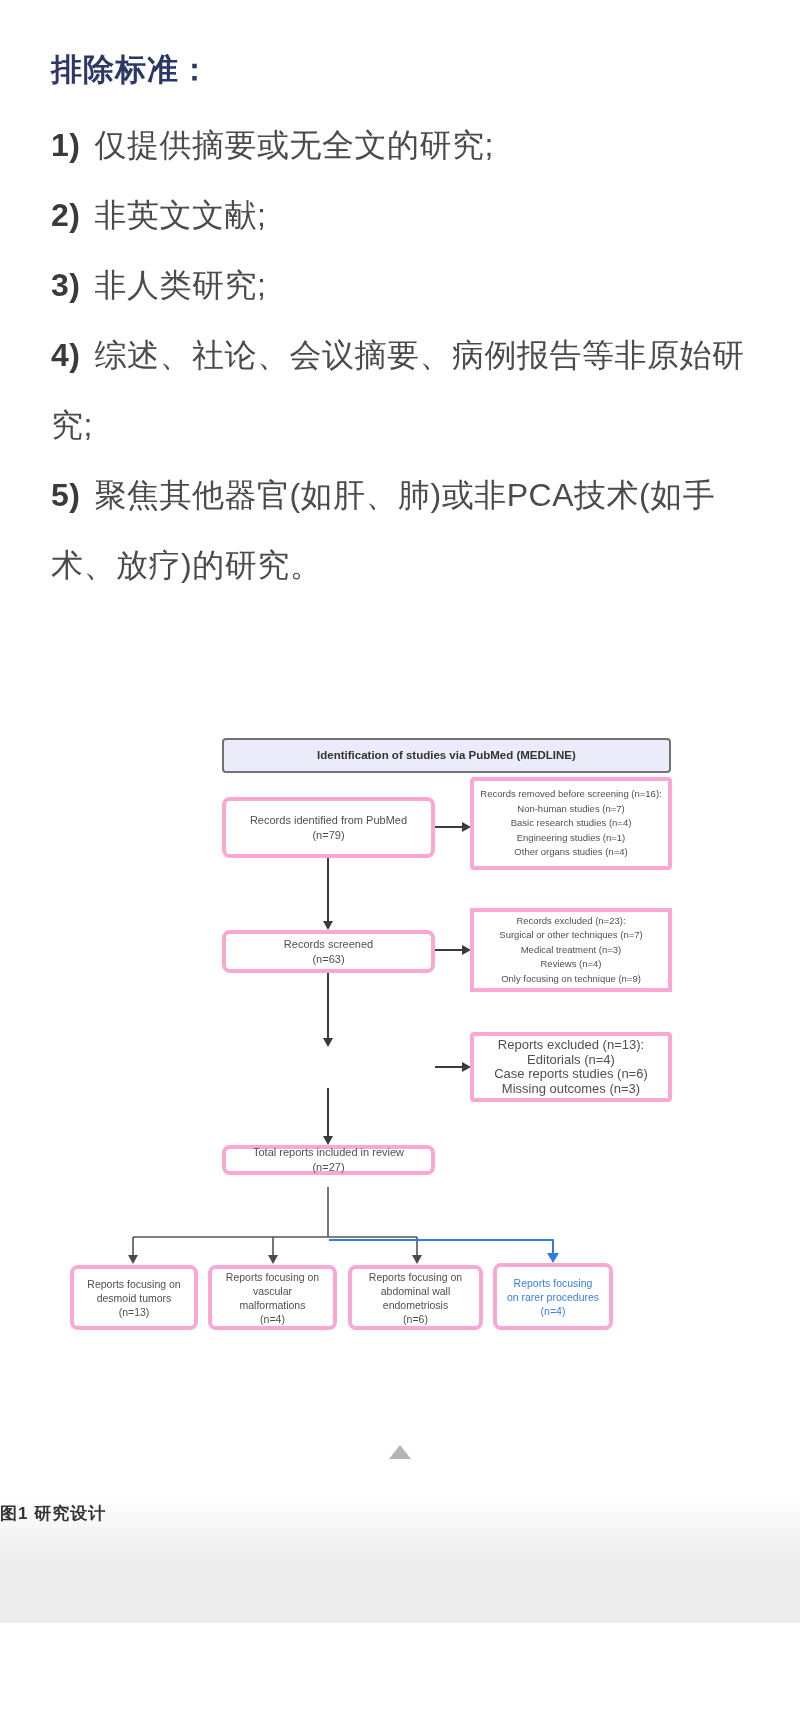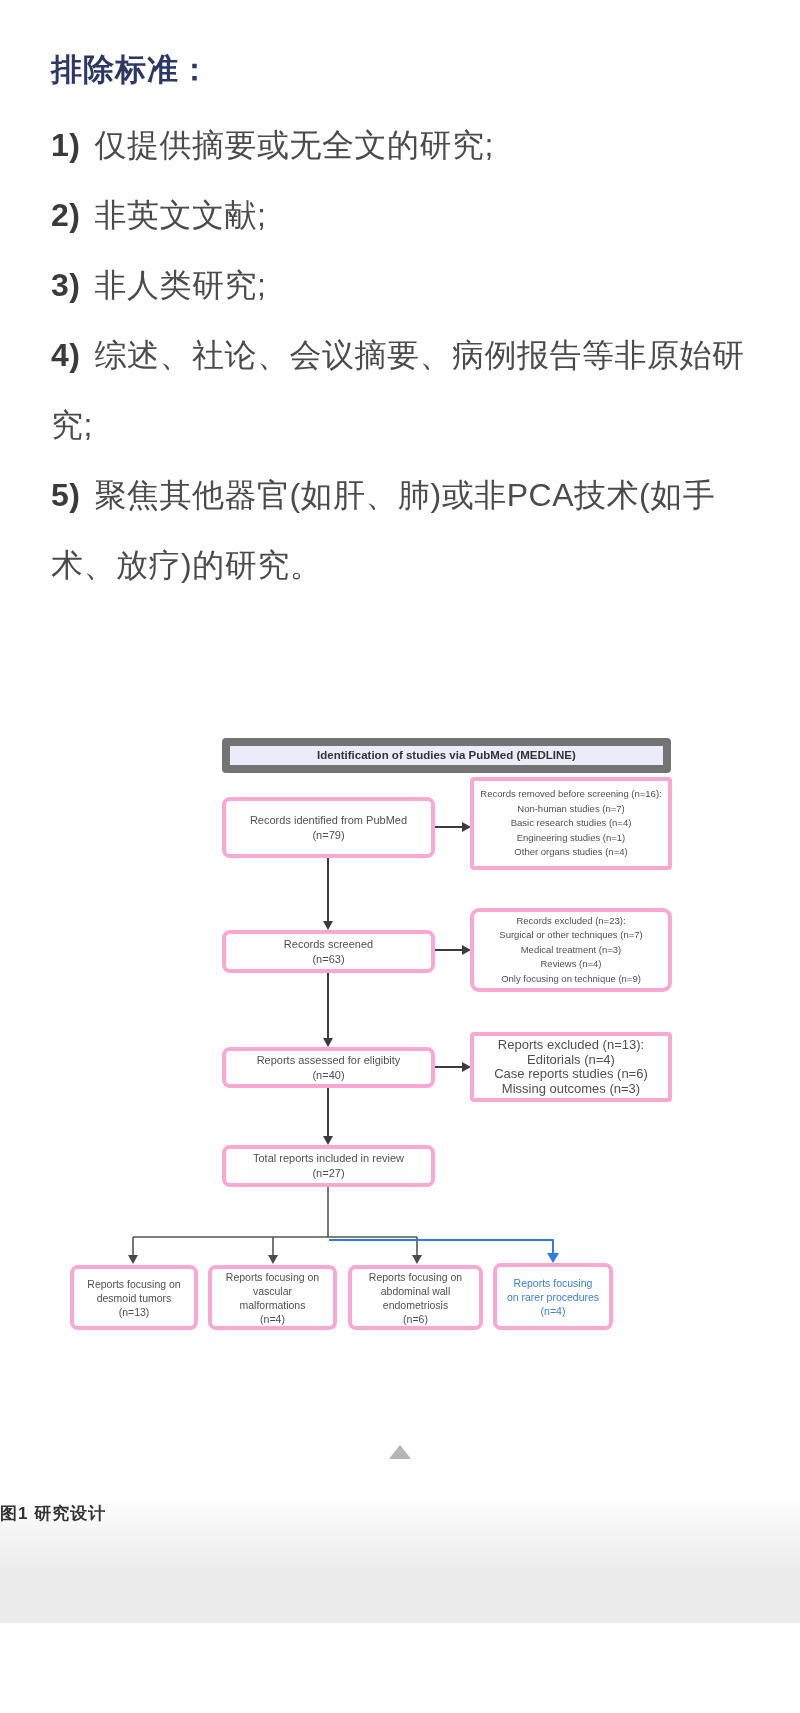--- a/index.html
+++ b/index.html
@@ -22,28 +22,28 @@
   
   .flow{position:absolute;inset:0;}
   .flow svg{position:absolute;left:0;top:0;}
   .fb{
     position:absolute;box-sizing:border-box;background:#fff;
     border:4px solid #f9a8d4;border-radius:8px;
     display:flex;flex-direction:column;justify-content:center;align-items:center;
     text-align:center;color:#4f4f4f;font-size:11px;line-height:15px;
   }
   #fb-header{left:222px;top:738px;width:449px;height:35px;background:#ecebf9;
-    border:8px solid #737373;border-radius:4px;font-weight:700;color:#333;font-size:11.5px;}
+    border:2px solid #737373;border-radius:4px;font-weight:700;color:#333;font-size:11.5px;}
   #fb-identified{left:222px;top:797px;width:213px;height:61px;}
   #fb-removed{left:470px;top:777px;width:202px;height:93px;font-size:9.5px;line-height:14.5px;border-radius:4px;}
   #fb-screened{left:222px;top:930px;width:213px;height:43px;}
-  #fb-excluded23{left:470px;top:908px;width:202px;height:84px;font-size:9.5px;line-height:14.5px;border-radius:9px;}
+  #fb-excluded23{left:470px;top:908px;width:202px;height:84px;font-size:9.5px;line-height:14.5px;border-radius:0;}
   #fb-assessed{left:222px;top:1047px;width:213px;height:41px;}
   #fb-excluded13{left:470px;top:1032px;width:202px;height:70px;font-size:13px;line-height:14.5px;border-radius:4px;}
-  #fb-total{left:222px;top:1145px;width:213px;height:42px;}
+  #fb-total{left:222px;top:1145px;width:213px;height:30px;}
   #fb-desmoid{left:70px;top:1265px;width:128px;height:65px;font-size:10.5px;line-height:14px;}
   #fb-vascular{left:208px;top:1265px;width:129px;height:65px;font-size:10.5px;line-height:14px;}
   #fb-endo{left:348px;top:1265px;width:135px;height:65px;font-size:10.5px;line-height:14px;}
   #fb-rarer{left:493px;top:1263px;width:120px;height:67px;font-size:10.5px;line-height:14px;color:#3b7de0;}
   
   .gray-band{
     position:absolute;left:0;top:1495px;width:800px;height:128px;z-index:0;
     background:linear-gradient(180deg,#ffffff 0%,#f4f4f4 30%,#ececec 60%,#ececec 100%);
   }
   .collapse-tri{
@@ -123,24 +123,20 @@
         <div>Records screened</div>
         <div>(n=63)</div>
       </div>
     <div class="fb" id="fb-excluded23">
         <div>Records excluded (n=23):</div>
         <div>Surgical or other techniques (n=7)</div>
         <div>Medical treatment (n=3)</div>
         <div>Reviews (n=4)</div>
         <div>Only focusing on technique (n=9)</div>
       </div>
-    <div class="fb" id="fb-assessed">
-        <div>Reports assessed for eligibity</div>
-        <div>(n=40)</div>
-      </div>
     <div class="fb" id="fb-excluded13">
         <div>Reports excluded (n=13):</div>
         <div>Editorials (n=4)</div>
         <div>Case reports studies (n=6)</div>
         <div>Missing outcomes (n=3)</div>
       </div>
     <div class="fb" id="fb-total">
         <div>Total reports included in review</div>
         <div>(n=27)</div>
       </div>

